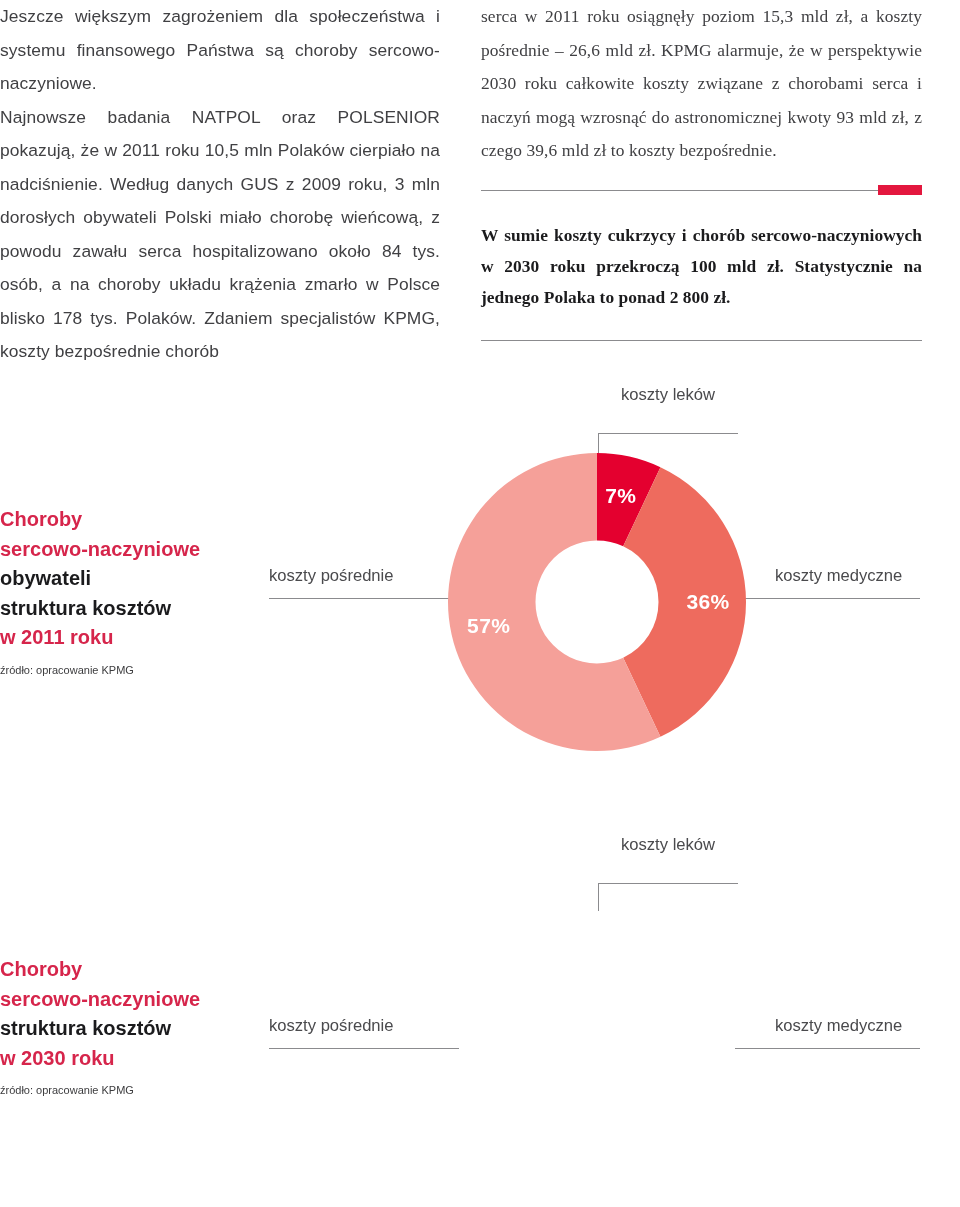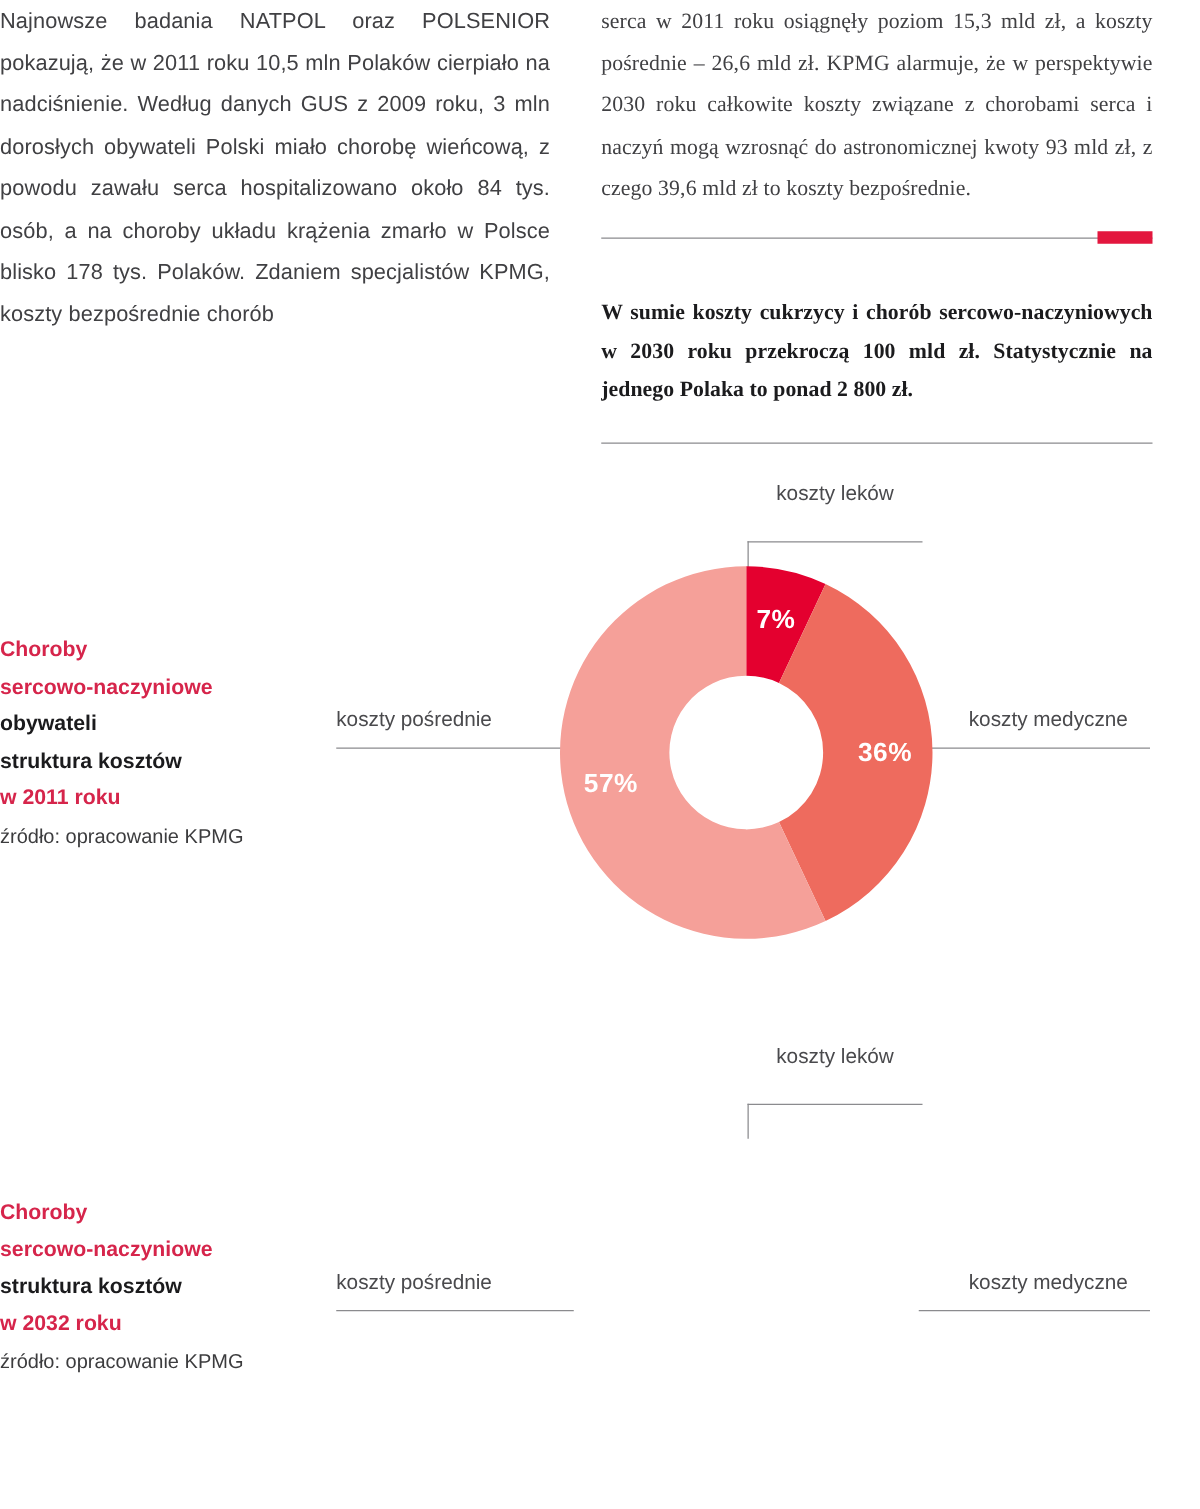--- a/index.html
+++ b/index.html
@@ -86,31 +86,31 @@
   }
   #chart-block-1 { top: 390px; }
   #chart-block-2 { top: 840px; }
 
   .chart-caption {
     position: absolute;
     left: 0;
     width: 300px;
   }
   .cap-line {
-    font-size: 17px;
+    font-size: 20px;
     line-height: 29.5px;
     color: #1b1b1d;
     font-weight: bold;
     white-space: nowrap;
   }
   .cap-line.red {
     color: #d6254b;
   }
   .cap-source {
-    font-size: 16px;
+    font-size: 11px;
     line-height: 24px;
     color: #3c3c3e;
     font-weight: normal;
     margin-top: 5px;
     white-space: nowrap;
   }
 
   
   .donut-wrap {
     position: absolute;
@@ -142,32 +142,33 @@
   }
   .leader-line.h { height: 1px; }
   .leader-line.v { width: 1px; }
 </style>
 </head>
 <body>
 
 <div class="article">
 
   <div class="col col-left">
+    <p class="body-par">Jeszcze większym zagrożeniem dla społeczeństwa i systemu finansowego Państwa są choroby sercowo-naczyniowe.</p>
     <p class="body-par">Najnowsze badania NATPOL oraz POLSENIOR pokazują, że w 2011 roku 10,5 mln Polaków cierpiało na nadciśnienie. Według danych GUS z 2009 roku, 3 mln dorosłych obywateli Polski miało chorobę wieńcową, z powodu zawału serca hospitalizowano około 84 tys. osób, a na choroby układu krążenia zmarło w Polsce blisko 178 tys. Polaków. Zdaniem specjalistów KPMG, koszty bezpośrednie chorób</p>
   </div>
 
   <div class="col col-right">
     <p class="body-par">serca w 2011 roku osiągnęły poziom 15,3 mld zł, a koszty pośrednie – 26,6 mld zł. KPMG alarmuje, że w perspektywie 2030 roku całkowite koszty związane z chorobami serca i naczyń mogą wzrosnąć do astronomicznej kwoty 93 mld zł, z czego 39,6 mld zł to koszty bezpośrednie.</p>
 
     <div class="rule-wrap" style="margin-top:22px;">
       <div class="rule"></div>
       <div class="rule-accent"></div>
     </div>
 
-    <p class="lead-par" style="margin-top:43px;">W sumie koszty cukrzycy i chorób sercowo-naczyniowych w 2030 roku przekroczą 100 mld zł. Statystycznie na jednego Polaka to ponad 2 800 zł.</p>
+    <p class="lead-par" style="margin-top:29px;">W sumie koszty cukrzycy i chorób sercowo-naczyniowych w 2030 roku przekroczą 100 mld zł. Statystycznie na jednego Polaka to ponad 2 800 zł.</p>
 
     <div class="rule-wrap" style="margin-top:27px;">
       <div class="rule"></div>
     </div>
   </div>
 </div>
 
 <div class="chart-block" id="chart-block-1">
 
   <div class="chart-caption" style="top:115px;">
@@ -204,21 +205,21 @@
     </svg>
   </div>
 </div>
 
 <div class="chart-block" id="chart-block-2">
 
   <div class="chart-caption" style="top:115px;">
     <div class="cap-line red">Choroby</div>
     <div class="cap-line red">sercowo-naczyniowe</div>
     <div class="cap-line">struktura kosztów</div>
-    <div class="cap-line red">w 2032 roku</div>
+    <div class="cap-line red">w 2030 roku</div>
     <div class="cap-source">źródło: opracowanie KPMG</div>
   </div>
 
   <div class="leader-label" style="left:621px; top:-5px;">koszty leków</div>
   <div class="leader-line h" style="left:598px; top:43px; width:140px;"></div>
   <div class="leader-line v" style="left:598px; top:43px; height:28px;"></div>
 
   <div class="leader-label" style="left:269px; top:176px;">koszty pośrednie</div>
   <div class="leader-line h" style="left:269px; top:208px; width:190px;"></div>
 

